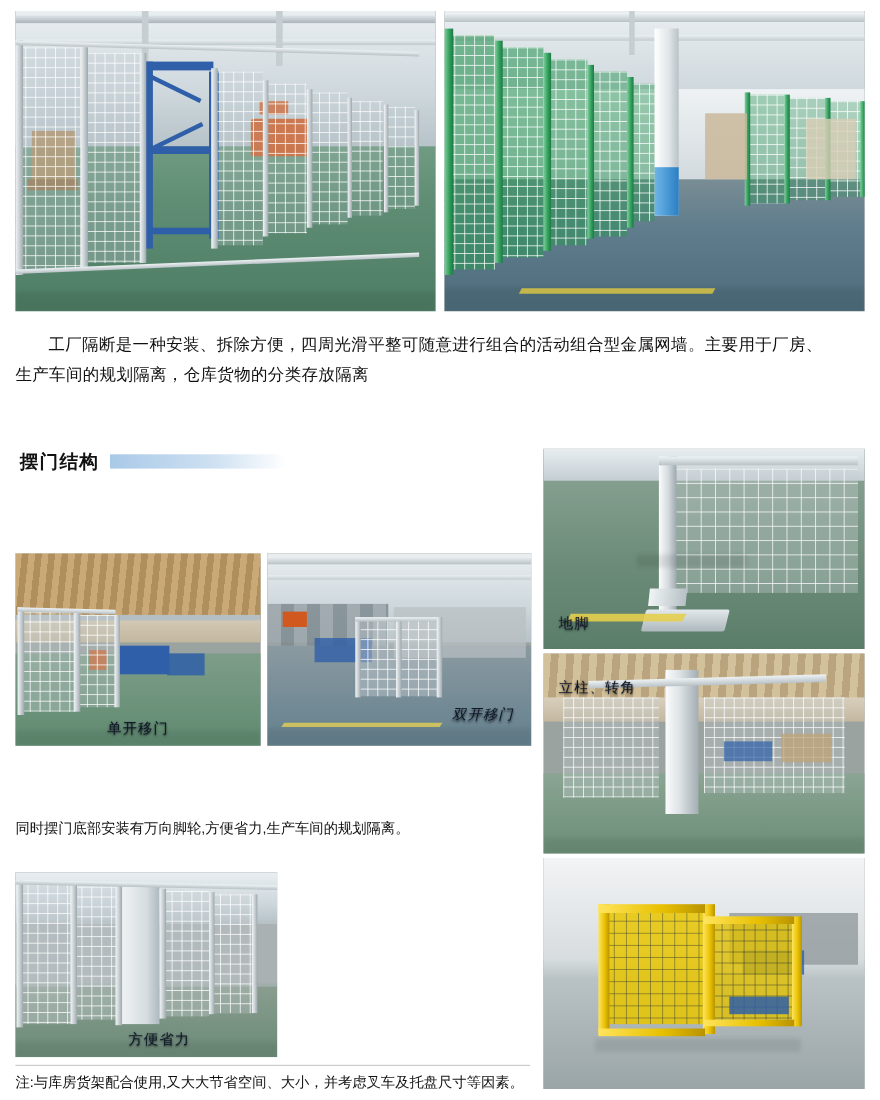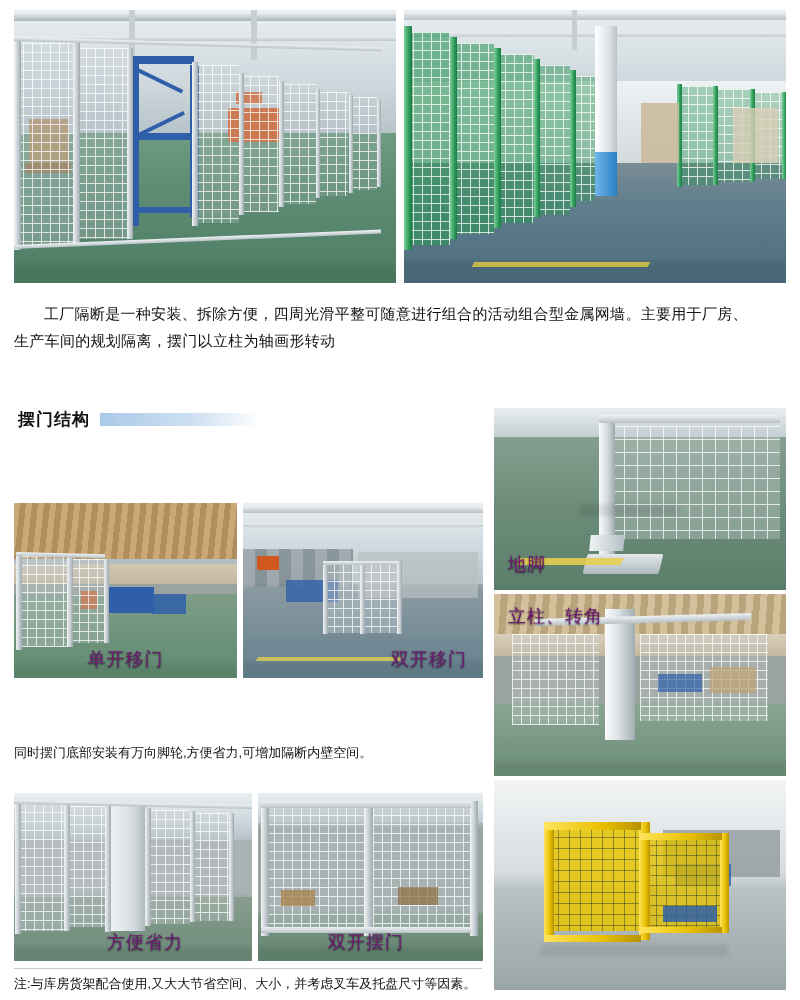--- a/index.html
+++ b/index.html
@@ -113,24 +113,25 @@
     position: absolute;
     font-size: 13px;
     line-height: 21px;
     color: #111;
   }
   .section-desc p { margin: 0; }
 
   
   .caption {
     position: absolute;
-    color: #701a75;
-    font-size: 18px;
+    color: #0f172a;
+    font-size: 13px;
     text-shadow: 0 1px 2px rgba(0,0,0,0.75);
     letter-spacing: 1px;
+    margin-top: 12px;
   }
 
   
   .footnote {
     position: absolute;
     left: 14px; top: 975px;
     font-size: 13px;
     color: #111;
   }
   .rule {
@@ -231,21 +232,21 @@
         <div style="position:absolute;left:86%;top:36%;width:12%;height:20%;background:#d8cdb5;opacity:.8;"></div>
 
         <div style="position:absolute;left:18%;bottom:6%;width:46%;height:5px;background:#e8d24a;transform:skewX(-28deg);opacity:.85;"></div>
         <div class="shadow-soft" style="left:0;bottom:0;width:100%;height:22px;opacity:.45;"></div>
       </div>
     </div>
   </div>
 
   <div class="intro">
     <p class="indent">工厂隔断是一种安装、拆除方便，四周光滑平整可随意进行组合的活动组合型金属网墙。主要用于厂房、</p>
-    <p>生产车间的规划隔离，摆门以立柱为轴画形转动</p>
+    <p>生产车间的规划隔离，仓库货物的分类存放隔离</p>
   </div>
 
   <div class="section-title" style="left:18px; top:408px;">
     <span>摆门结构</span>
     <span class="bar"></span>
   </div>
 
   <div class="section-desc" style="left:14px; top:448px; width:470px;">
   </div>
 
@@ -287,26 +288,26 @@
       <div class="mesh" style="left:34%;top:34%;width:15%;height:40%;background-color:rgba(200,208,212,0.4);"></div>
       <div class="mesh" style="left:49.5%;top:34%;width:15%;height:40%;background-color:rgba(200,208,212,0.4);"></div>
       <div class="post" style="left:33.3%;top:33%;width:5px;height:42%;"></div>
       <div class="post" style="left:48.8%;top:33%;width:5px;height:42%;"></div>
       <div class="post" style="left:64%;top:33%;width:5px;height:42%;"></div>
       <div class="beam" style="left:33.3%;top:33%;width:31%;height:4px;"></div>
 
       <div style="position:absolute;left:6%;bottom:10%;width:60%;height:4px;background:#e4cf55;transform:skewX(-34deg);opacity:.8;"></div>
       <div class="shadow-soft" style="left:0;bottom:0;width:100%;height:16px;opacity:.4;"></div>
     </div>
-    <div class="caption" style="right:16px;bottom:7px;">双开移门</div>
+    <div class="caption" style="right:16px;bottom:19px;font-style:italic;">双开移门</div>
   </div>
 
 
   <div class="section-desc" style="left:14px; top:742px; width:470px;">
-    <p>同时摆门底部安装有万向脚轮,方便省力,可增加隔断内壁空间。</p>
+    <p>同时摆门底部安装有万向脚轮,方便省力,生产车间的规划隔离。</p>
   </div>
 
   <div class="photo" style="position:absolute;left:14px;top:793px;width:238px;height:168px;">
     <div class="scene">
       <div class="ceiling" style="height:28%;"></div>
       <div class="floor-green" style="height:40%;background:linear-gradient(180deg,#8a9e90,#6b8a78);"></div>
       <div style="position:absolute;left:0;top:26%;width:100%;height:36%;background:#b7bfc3;opacity:.5;"></div>
 
       <div class="mesh" style="left:1%;top:6%;width:20%;height:76%;background-color:rgba(198,206,210,0.4);"></div>
       <div class="mesh" style="left:21.5%;top:8%;width:17%;height:72%;background-color:rgba(198,206,210,0.36);"></div>
@@ -320,40 +321,20 @@
       <div class="post" style="left:38.4%;top:7%;width:6px;height:76%;"></div>
       <div class="post" style="left:55.2%;top:9%;width:6px;height:70%;"></div>
       <div class="post" style="left:74%;top:11%;width:5px;height:66%;"></div>
       <div class="post" style="left:90.2%;top:12%;width:5px;height:64%;"></div>
       <div class="beam" style="left:0;top:4%;width:100%;height:4px;transform:skewY(1.2deg);transform-origin:left;"></div>
       <div class="shadow-soft" style="left:0;bottom:0;width:100%;height:14px;opacity:.4;"></div>
     </div>
     <div class="caption" style="left:55%;transform:translateX(-50%);bottom:7px;">方便省力</div>
   </div>
 
-  <div class="photo" style="position:absolute;left:258px;top:793px;width:225px;height:168px;">
-    <div class="scene">
-      <div class="ceiling" style="height:20%;"></div>
-      <div class="floor-green" style="height:30%;background:linear-gradient(180deg,#7e9a87,#60836f);"></div>
-      <div style="position:absolute;left:0;top:18%;width:100%;height:54%;background:#9aa6a3;opacity:.55;"></div>
-
-      <div class="mesh" style="left:3%;top:8%;width:44%;height:74%;background-color:rgba(186,196,200,0.45);"></div>
-      <div class="mesh" style="left:51%;top:8%;width:44%;height:74%;background-color:rgba(186,196,200,0.45);"></div>
-      <div class="post" style="left:1.5%;top:5%;width:8px;height:80%;"></div>
-      <div class="post" style="left:47%;top:5%;width:9px;height:80%;"></div>
-      <div class="post" style="left:94%;top:5%;width:8px;height:80%;"></div>
-      <div class="beam" style="left:1.5%;top:5%;width:93%;height:7px;"></div>
-      <div class="beam" style="left:1.5%;top:80%;width:93%;height:6px;"></div>
-
-      <div style="position:absolute;left:10%;top:58%;width:34px;height:16px;background:#a9864f;opacity:.8;"></div>
-      <div style="position:absolute;left:62%;top:56%;width:40px;height:18px;background:#8d7146;opacity:.75;"></div>
-      <div class="shadow-soft" style="left:0;bottom:0;width:100%;height:14px;opacity:.4;"></div>
-    </div>
-    <div class="caption" style="left:48%;transform:translateX(-50%);bottom:7px;">双开摆门</div>
-  </div>
 
   <div class="photo" style="position:absolute;left:494px;top:408px;width:292px;height:182px;">
     <div class="scene">
       <div class="floor-green" style="height:100%;background:linear-gradient(180deg,#8ea597 0%,#6d8d7a 55%,#5a7d69 100%);"></div>
 
       <div style="position:absolute;left:0;top:0;width:100%;height:16%;background:linear-gradient(180deg,#e8eef0,#c4ced3);"></div>
 
       <div class="mesh" style="left:40%;top:10%;width:58%;height:62%;background-color:rgba(200,208,212,0.35);background-size:13px 13px;"></div>
       <div class="post" style="left:36%;top:4%;width:16px;height:84%;background:linear-gradient(90deg,#fbfcfc,#d2d9dd 55%,#9ea8ad);"></div>
       <div class="beam" style="left:36%;top:4%;width:62%;height:8px;"></div>

